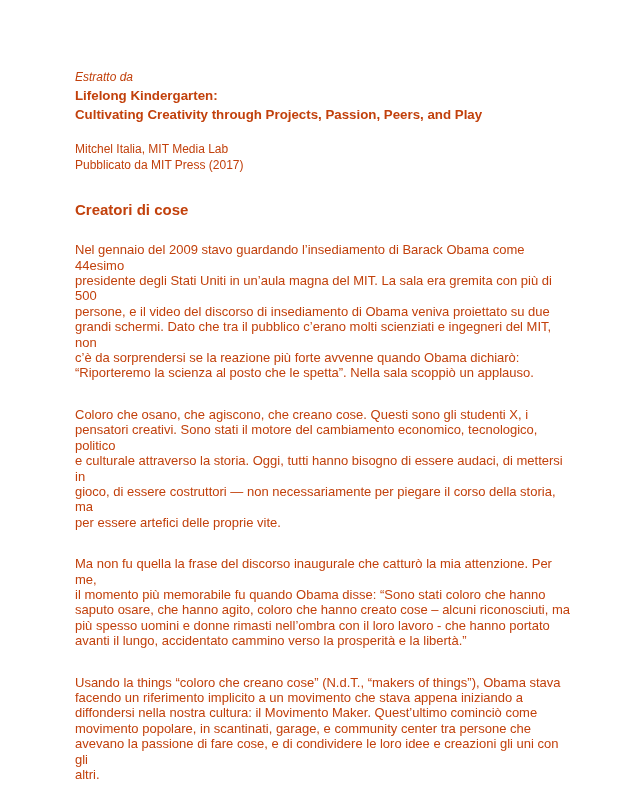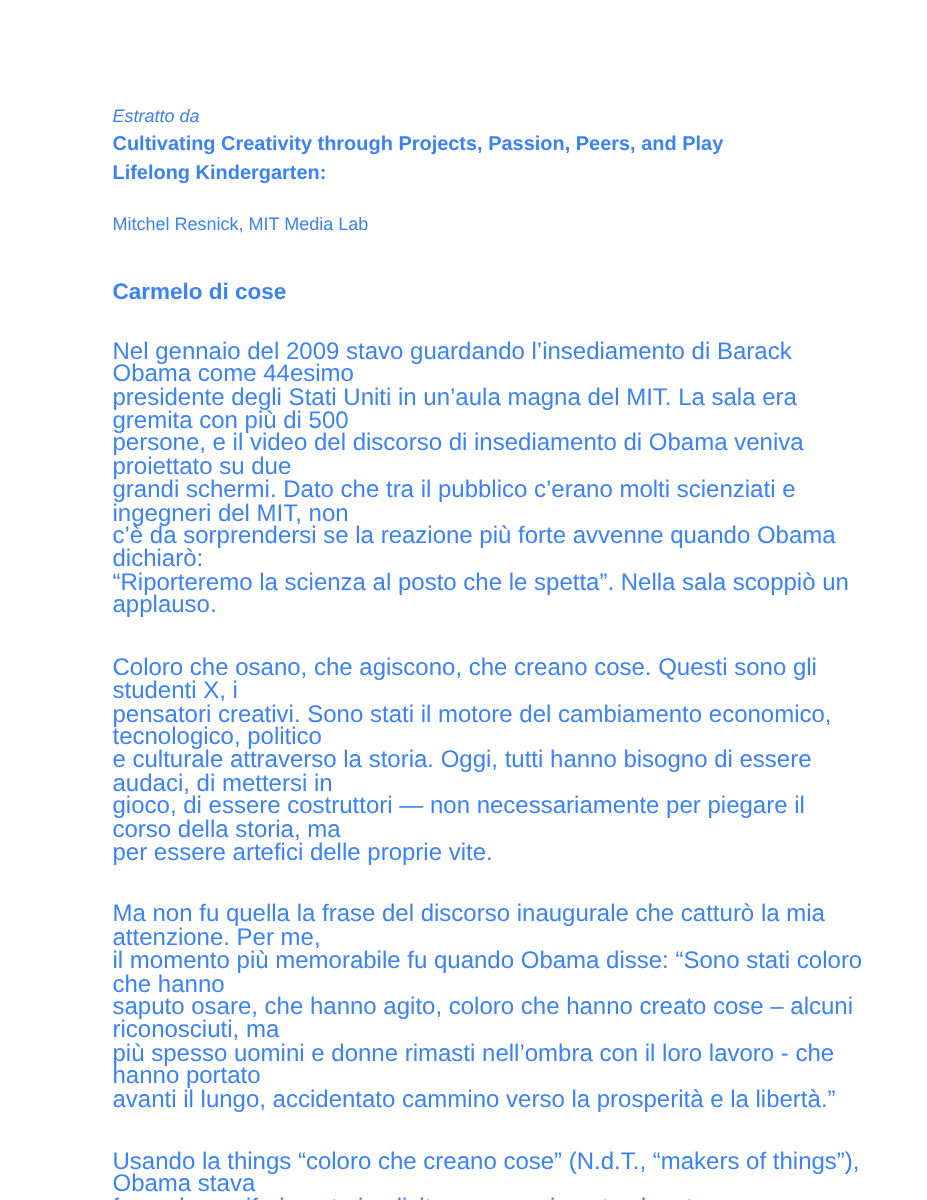--- a/index.html
+++ b/index.html
@@ -5,21 +5,21 @@
   html, body {
     margin: 0;
     padding: 0;
     background: #ffffff;
   }
   .page {
     position: relative;
     width: 618px;
     height: 800px;
     background: #ffffff;
-    color: #3b82f6;
+    color: #c2410c;
     font-family: "Liberation Sans", sans-serif;
     overflow: hidden;
     box-sizing: border-box;
   }
   .content {
     padding: 70px 43px 0 75px;
   }
   .excerpt {
     margin: 0;
     font-size: 12px;
@@ -40,48 +40,49 @@
   }
   .credits { margin-top: 15px; }
   .chapter-heading {
     margin: 27px 0 23px 0;
     font-size: 15px;
     line-height: 19px;
     font-weight: bold;
   }
   .body-para {
     margin: 0 0 26px 0;
-    font-size: 16px;
+    font-size: 13px;
     line-height: 15.4px;
     white-space: pre-line;
   }
   .italic { }
 </style>
 </head>
 <body>
 
 <div class="page">
   <div class="content">
 
     <header>
       <p class="excerpt">Estratto da</p>
 
       <h1 class="book-title">
+          <span class="title-line">Lifelong Kindergarten:</span>
           <span class="title-line">Cultivating Creativity through Projects, Passion, Peers, and Play</span>
-          <span class="title-line">Lifelong Kindergarten:</span>
         </h1>
 
       <div class="author-block">
-        <p class="meta">Mitchel Resnick, MIT Media Lab</p>
+        <p class="meta">Mitchel Italia, MIT Media Lab</p>
+        <p class="meta">Pubblicato da MIT Press (2017)</p>
       </div>
 
     </header>
 
     <main>
-      <h2 class="chapter-heading">Carmelo di cose</h2>
+      <h2 class="chapter-heading">Creatori di cose</h2>
 
       <p class="body-para">Nel gennaio del 2009 stavo guardando l’insediamento di Barack Obama come 44esimo
 presidente degli Stati Uniti in un’aula magna del MIT. La sala era gremita con più di 500
 persone, e il video del discorso di insediamento di Obama veniva proiettato su due
 grandi schermi. Dato che tra il pubblico c’erano molti scienziati e ingegneri del MIT, non
 c’è da sorprendersi se la reazione più forte avvenne quando Obama dichiarò:
 “Riporteremo la scienza al posto che le spetta”. Nella sala scoppiò un applauso.</p>
 
       <p class="body-para">Coloro che osano, che agiscono, che creano cose. Questi sono gli studenti X, i
 pensatori creativi. Sono stati il motore del cambiamento economico, tecnologico, politico

